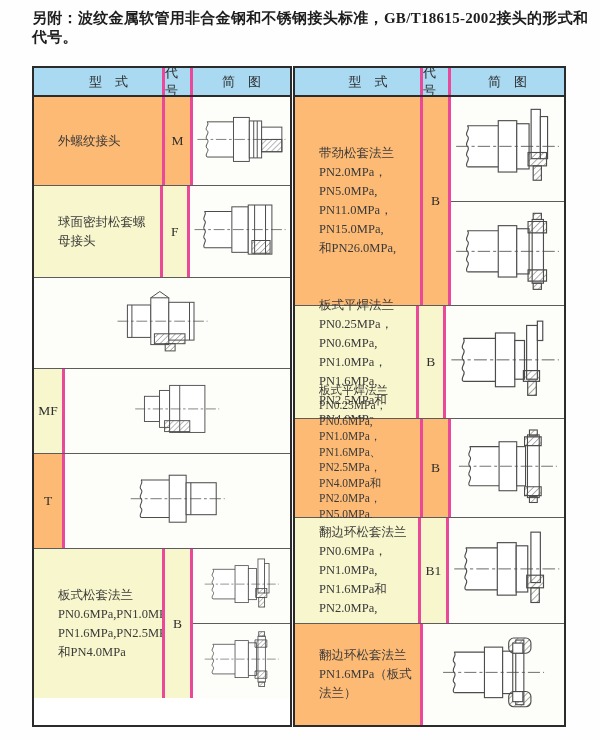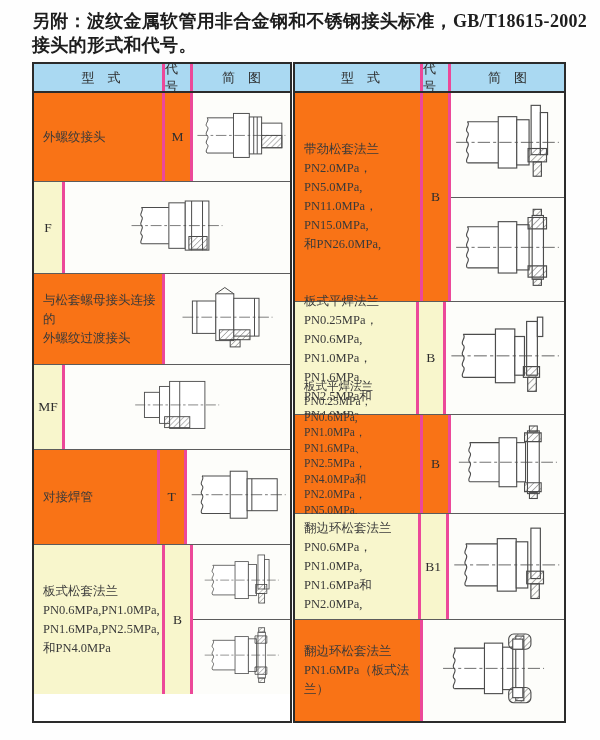--- a/index.html
+++ b/index.html
@@ -2,50 +2,50 @@
 <html><head>
 <meta charset="utf-8">
 <style>
   html,body { margin:0; padding:0; }
   body {
     width:600px; height:740px; background:#fefefe; overflow:hidden;
     font-family:"Liberation Serif","DejaVu Serif",serif;
   }
   .page { position:relative; width:600px; height:740px; }
   .title {
-    margin:9px 0 5px 32px; font-size:18px; font-weight:bold; color:#1d1d1d;
+    margin:9px 0 19px 32px; font-size:15px; font-weight:bold; color:#1d1d1d;
     letter-spacing:.3px;
   }
   .tables { display:flex; margin-left:32px; gap:1px; }
   .tbl { border:2px solid #2b2b2b; background:#fff; box-sizing:border-box; }
   .tbl.left  { width:260px; }
   .tbl.right { width:273px; }
   .row { display:flex; box-sizing:border-box; }
   .row + .row { border-top:1px solid #5c5c5c; }
   .row.header { border-bottom:2px solid #2b2b2b; height:29px; }
   .tbl > .row:nth-child(2) { border-top:0; }
   .cell { box-sizing:border-box; }
   .cell + .cell { border-left:3px solid #ec4899; }
   .type {
     display:flex; flex-direction:column; justify-content:center;
-    padding:4px 3px 4px 9px; white-space:pre-line;
+    padding:4px 3px 4px 24px; white-space:pre-line;
     font-size:12.5px; line-height:19px; color:#3a3a3a;
   }
   .type.tight { font-size:11.5px; line-height:15.5px; }
   .tbl.left  .type { width:128px; }
   .tbl.right .type { width:125px; }
   .code {
     width:28px; display:flex; align-items:center; justify-content:center;
     font-size:13.5px; color:#2e2e2e;
   }
   .sketch { flex:1; background:#fdfdfa; display:flex; align-items:center; justify-content:center; }
   .sketch.stack { flex-direction:column; align-items:stretch; padding:0; }
   .sub { flex:1; display:flex; align-items:center; justify-content:center; }
   .sub + .sub { border-top:1px solid #5c5c5c; }
-  .type, .code { background:#f97316; }
+  .type, .code { background:#fdba74; }
   .hl .type, .hl .code { background:#f8f6cc; }
   .hdr {
     display:flex; align-items:center; justify-content:center;
     background:#aad9f2 !important; font-size:13px; color:#2b2b2b;
   }
   .diag { height:80%; max-height:86px; }
   .defs-holder { position:absolute; width:0; height:0; overflow:hidden; }
 </style>
 </head>
 <body>
@@ -86,35 +86,34 @@
             <rect x="64" y="17" width="14" height="42" fill="#fff"></rect>
             <path d="M69,17 V59 M73,17 V59"></path>
             <rect x="78" y="24" width="23" height="28" fill="#fff"></rect>
             <rect x="78" y="38" width="23" height="14" fill="url(#hatch)"></rect>
             <use href="#g-cl"></use>
           </svg>
         </div>
       </div>
 
       <div class="row hl" style="height:92px">
+        <div class="cell type">球面密封松套螺母接头</div>
         <div class="cell code">F</div>
         <div class="cell sketch">
           <svg class="diag" viewBox="0 0 110 80" stroke="#4c4c4c" fill="none" stroke-width="1.1">
             <use href="#g-pipe"></use>
             <rect x="64" y="11" width="26" height="54" fill="#fff"></rect>
             <path d="M71,11 V65 M83,11 V65"></path>
             <rect x="68" y="50" width="20" height="14" fill="url(#hatch)"></rect>
             <use href="#g-cl"></use>
           </svg>
         </div>
       </div>
 
       <div class="row" style="height:91px">
-        <div class="cell type">与松套螺母接头连接的
-外螺纹过渡接头</div>
         <div class="cell sketch">
           <svg class="diag" viewBox="0 0 110 80" stroke="#4c4c4c" fill="none" stroke-width="1.1">
             <rect x="16" y="20" width="26" height="36" fill="#fff"></rect>
             <path d="M21,20 V56"></path>
             <rect x="42" y="12" width="20" height="52" fill="#fff"></rect>
             <path d="M42,12 L52,5 L62,12"></path>
             <rect x="62" y="17" width="28" height="42" fill="#fff"></rect>
             <path d="M85,17 V59"></path>
             <rect x="46" y="52" width="34" height="11" fill="url(#hatch)"></rect>
             <rect x="58" y="63" width="11" height="8" fill="url(#hatch)"></rect>
@@ -131,21 +130,20 @@
             <rect x="34" y="16" width="12" height="44" fill="#fff"></rect>
             <rect x="46" y="10" width="42" height="56" fill="#fff"></rect>
             <path d="M58,10 V66"></path>
             <rect x="40" y="52" width="30" height="13" fill="url(#hatch)"></rect>
             <use href="#g-cl"></use>
           </svg>
         </div>
       </div>
 
       <div class="row" style="height:95px">
-        <div class="cell type">对接焊管</div>
         <div class="cell code">T</div>
         <div class="cell sketch">
           <svg class="diag" viewBox="0 0 110 80" stroke="#4c4c4c" fill="none" stroke-width="1.1">
             <use href="#g-pipe"></use>
             <rect x="64" y="21" width="32" height="34" fill="#fff"></rect>
             <path d="M69,21 V55"></path>
             <use href="#g-cl"></use>
           </svg>
         </div>
       </div>

